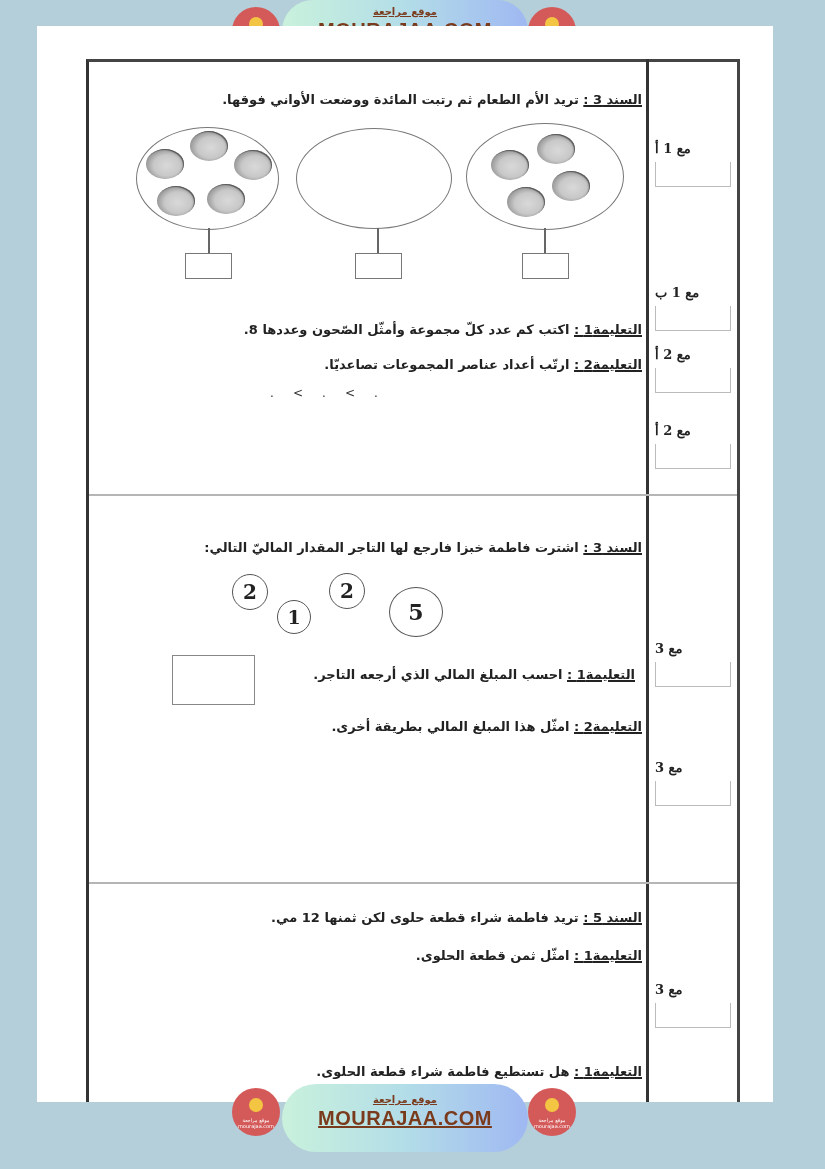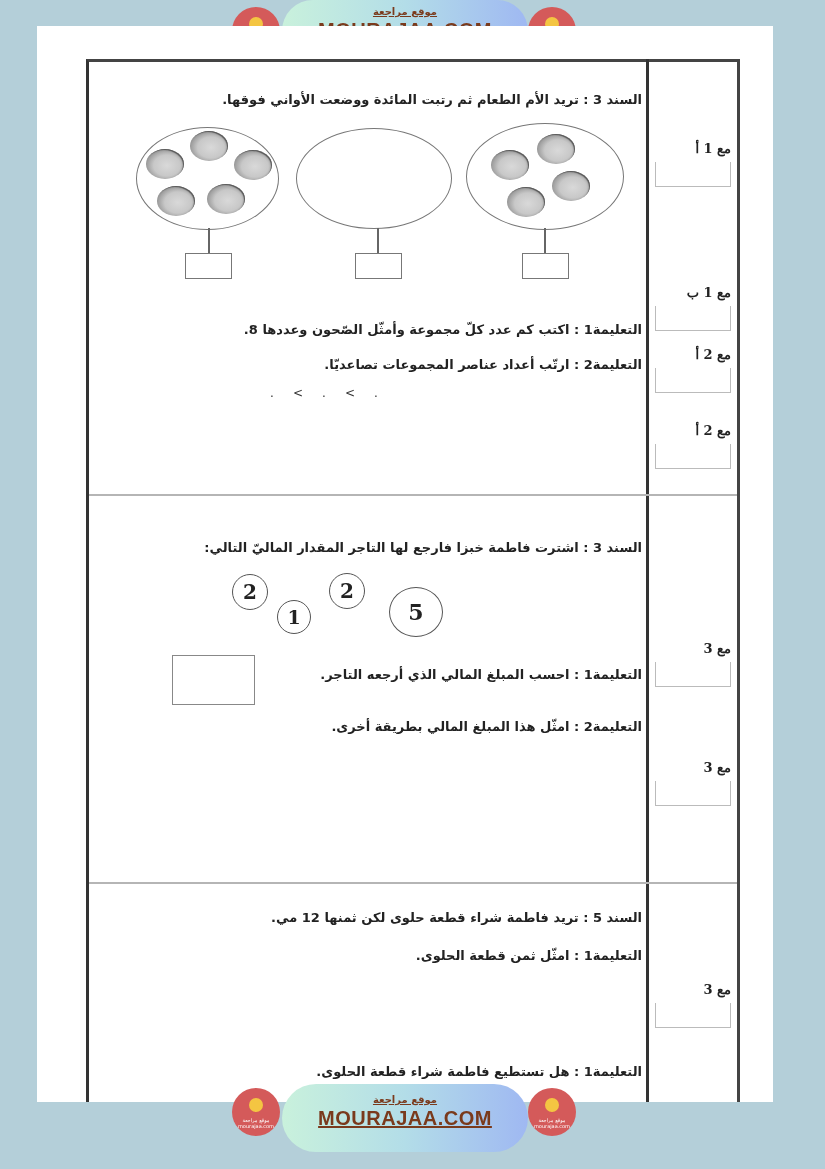--- a/index.html
+++ b/index.html
@@ -19,22 +19,22 @@
     }
     .divcol {
       position: absolute; left: 646px; top: 59px; width: 3px; height: 1043px;
       background: #333;
     }
     .hsep { position: absolute; left: 89px; width: 648px; height: 2px; background: #b5b5b5; }
     .ar {
       position: absolute; direction: rtl; font-family: "DejaVu Sans", sans-serif;
       font-weight: bold; color: #222; font-size: 13px; white-space: nowrap;
     }
-    .ar .u { text-decoration-thickness: 2px; }
-    .crit { position: absolute; left: 655px; width: 76px; text-align: right; }
+    .ar .u { text-decoration: underline; text-decoration-thickness: 2px; }
+    .crit { position: absolute; left: 655px; width: 76px; text-align: left; }
     .crit .lbl {
       direction: rtl; font-family: "DejaVu Serif", serif; font-weight: bold;
       font-size: 13px; color: #222; display: block; margin-bottom: 6px;
     }
     .crit .box {
       display: block; width: 76px; height: 25px;
       border-left: 1.5px solid #bbb; border-right: 1.5px solid #bbb; border-bottom: 1.5px solid #bbb;
     }
     .set { position: absolute; border: 1.5px solid #777; border-radius: 50%; }
     .plate {
@@ -137,21 +137,21 @@
     <span>1</span>
   </div>
 <div class="coin" style="left:329px; top:573px; width:36px; height:36px; font-size:20px;">
     <span>2</span>
   </div>
 <div class="coin" style="left:389px; top:587px; width:54px; height:50px; font-size:22px;">
     <span>5</span>
   </div>
 
 <div class="rect-answer"></div>
-<div class="ar" style="right:183px; top:667px;">
+<div class="ar" style="right:190px; top:667px;">
   <span class="u">التعليمة1 :</span>
   <span>احسب المبلغ المالي الذي أرجعه التاجر.</span>
 </div>
 <div class="ar" style="right:183px; top:719px;">
   <span class="u">التعليمة2 :</span>
   <span>امثّل هذا المبلغ المالي بطريقة أخرى.</span>
 </div>
 
 <div class="ar" style="right:183px; top:910px;">
   <span class="u">السند 5 :</span>

